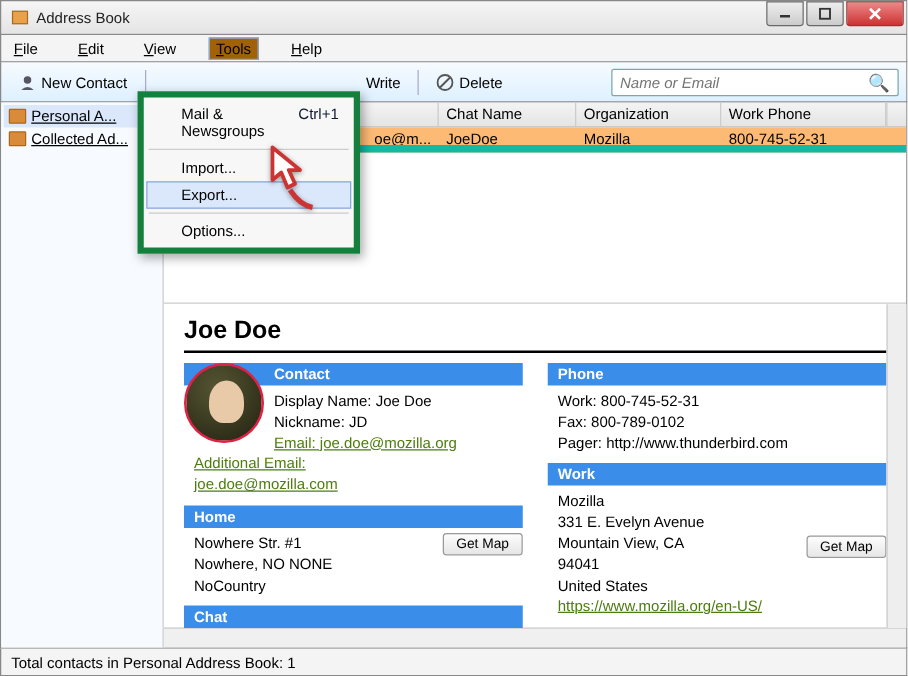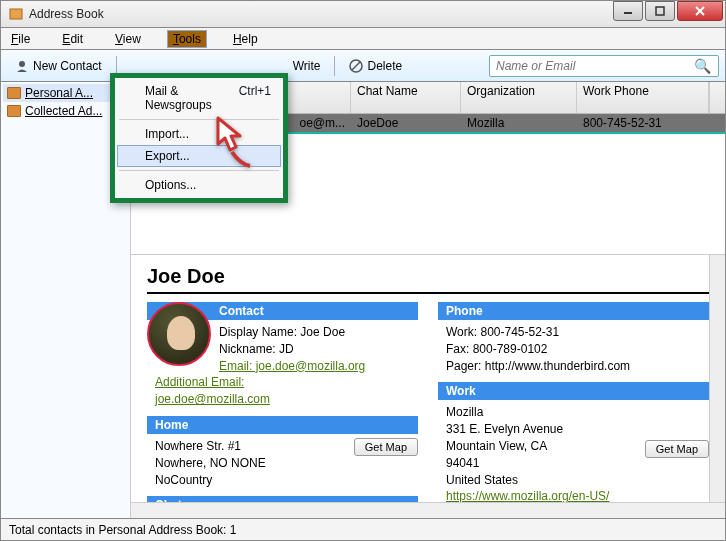--- a/index.html
+++ b/index.html
@@ -25,28 +25,28 @@
 .searchbox input { border:none; outline:none; flex:1; font-style:italic; color:#888;}
 .mag { color:#3a76c7; font-size:14px;}
 
 .body { display:flex; height: calc(541px - 28px - 22px - 32px - 22px); border:1px solid #888; border-top:none;}
 .sidebar { width: 130px; border-right:1px solid #ccc; background:#f7fbff; padding:2px;text-decoration:underline;}
 .abitem { display:flex; align-items:center; gap:4px; padding:2px 4px; white-space:nowrap; overflow:hidden; text-overflow:ellipsis;}
 .abitem.sel { background:#dbe8fb; }
 .abicon { width:14px; height:12px; background:#d98b3a; border:1px solid #a86a1a; border-radius:1px;}
 
 .main { flex:1; display:flex; flex-direction:column; overflow:hidden;}
-.listhead { height:32px; background: linear-gradient(#f4f4f4,#e4e4e4); display:flex; border-bottom:1px solid #bbb;}
+.listhead { height:20px; background: linear-gradient(#f4f4f4,#e4e4e4); display:flex; border-bottom:1px solid #bbb;}
 .col { border-right:1px solid #ccc; padding:2px 6px; overflow:hidden; white-space:nowrap;}
 .col.name { width: 140px; }
 .col.email { width: 80px; }
 .col.chat { width: 110px; }
 .col.org { width: 116px; }
 .col.phone { flex:1; }
-.listrow { height:20px; display:flex; background:#737373; border-bottom:2px solid #14b8a6;}
+.listrow { height:20px; display:flex; background:#fdba74; border-bottom:6px solid #14b8a6;}
 .listrow .cell { padding:2px 6px; overflow:hidden; white-space:nowrap; text-overflow:ellipsis;}
 
 .detail { flex:1; overflow:auto; padding: 10px 16px; border-top:1px solid #ccc; position:relative;}
 .detail h1 { font-size: 20px; font-weight:bold; border-bottom:2px solid #000; padding-bottom:4px; margin-bottom:8px;}
 .cols { display:flex; gap:20px;}
 .leftcol, .rightcol { flex:1; }
 .avatar { width:64px; height:64px; border-radius:50%; border:2px solid #d24; float:left; margin-right:8px; background: radial-gradient(circle at 40% 30%, #553, #221); position:relative; overflow:hidden;}
 .avatar::after{content:"";position:absolute;left:18px;top:12px;width:28px;height:34px;background:#e8c9a8;border-radius:50% 50% 40% 40%;}
 
 .section { margin-bottom:8px; clear:none;}

